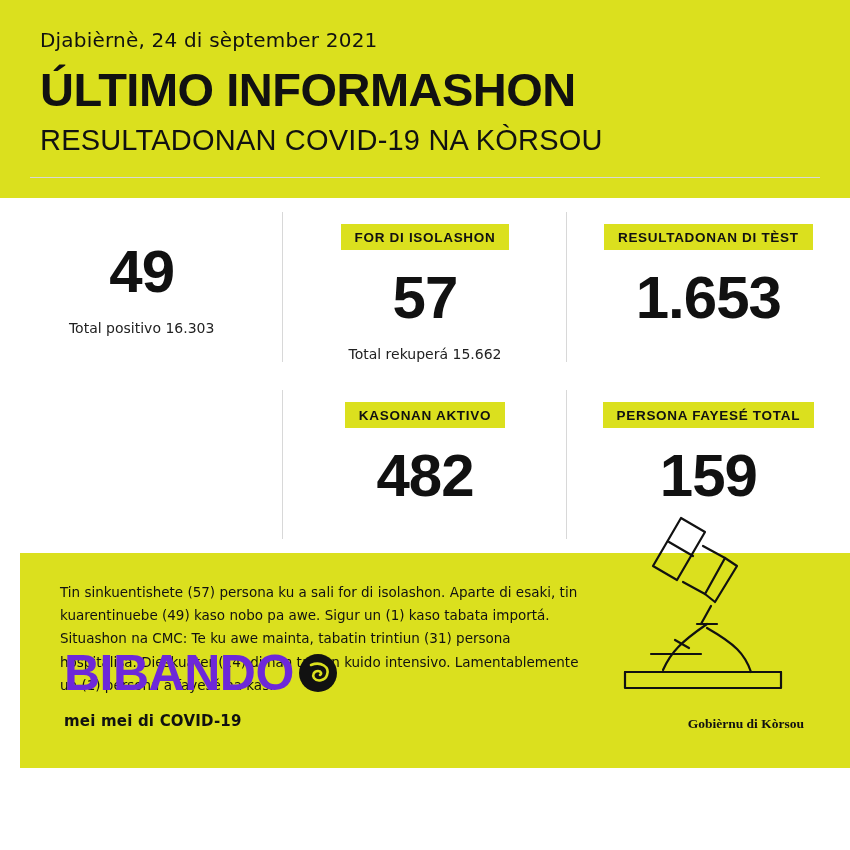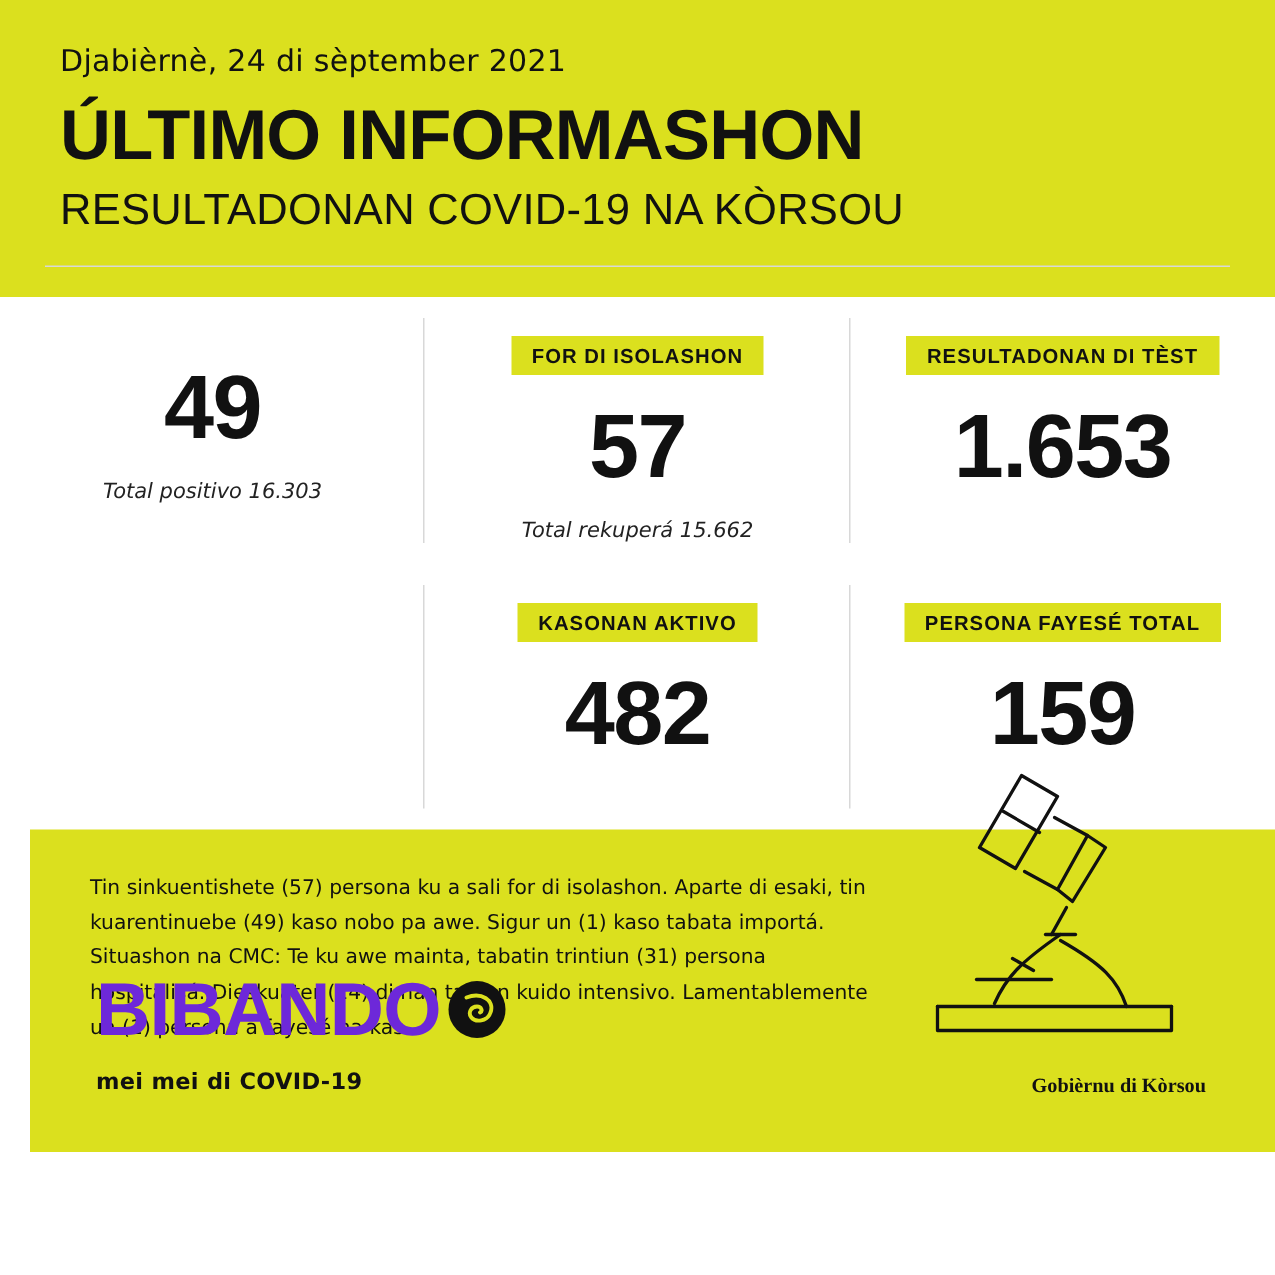--- a/index.html
+++ b/index.html
@@ -92,21 +92,20 @@
     color: #111111;
     line-height: 1;
     margin-top: 18px;
     letter-spacing: -1px;
   }
   .stat-sub {
     margin-top: 18px;
     font-size: 14px;
     color: #222222;
     font-family: "DejaVu Sans", sans-serif;
-    font-style: italic;
   }
 
   
   .footer {
     background: #dbe01e;
     flex: 1 1 auto;
     position: relative;
     padding: 28px 40px 0 40px;
     margin-left: 20px;
   }

